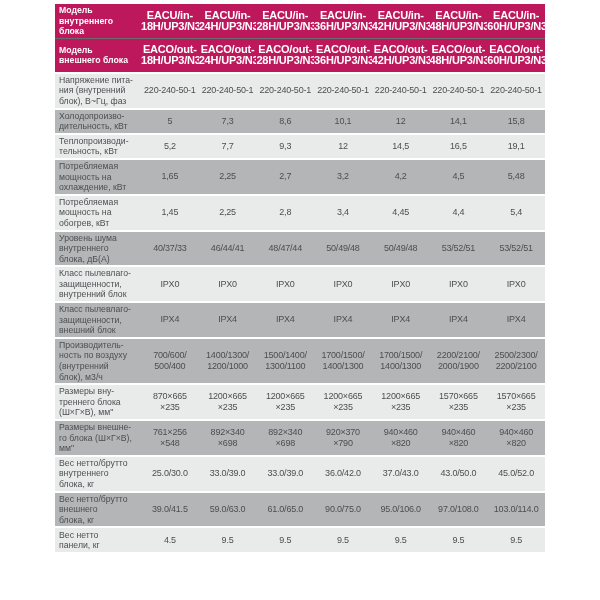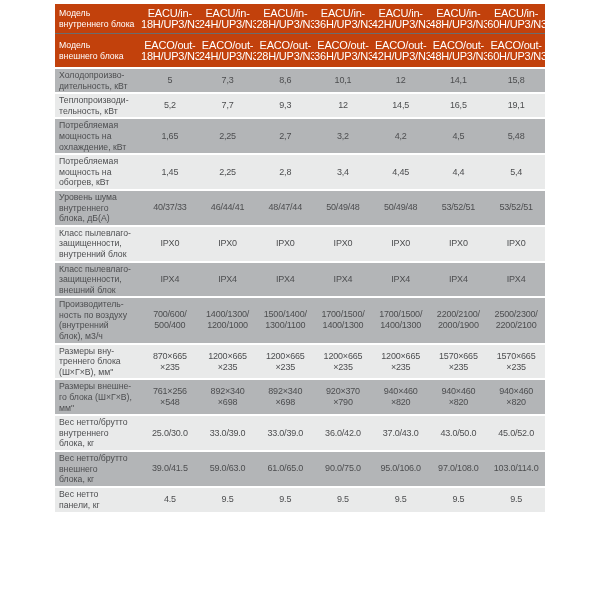--- a/index.html
+++ b/index.html
@@ -37,23 +37,23 @@
     text-align: center;
     font-size: 9px;
     line-height: 11px;
     letter-spacing: -0.2px;
     color: #4d4e50;
     padding: 1px 0;
   }
   
   tr.header-row th.label-cell,
   tr.header-row td.value-cell {
-    background: #c2410c;
+    background: #be185d;
     color: #ffffff;
-    font-weight: normal;
+    font-weight: bold;
   }
   tr.header-row td.value-cell { font-size: 11px; }
   tr.header-row-first th, tr.header-row-first td {
     border-bottom: 1px solid #6a6c6e;
   }
   tr.header-row-last th, tr.header-row-last td {
     border-bottom: 2px solid #ffffff;
   }
   
   tr.row-dark th, tr.row-dark td { background: #b3b5b7; }
@@ -105,20 +105,32 @@
           <td class="value-cell">EACO/out-
 28H/UP3/N3</td>
           <td class="value-cell">EACO/out-
 36H/UP3/N3</td>
           <td class="value-cell">EACO/out-
 42H/UP3/N3</td>
           <td class="value-cell">EACO/out-
 48H/UP3/N3</td>
           <td class="value-cell">EACO/out-
 60H/UP3/N3</td>
+        </tr>
+        <tr class="body-row row-light" style="height: 31px;">
+          <th class="label-cell">Напряжение пита-
+ния (внутренний
+блок), В~Гц, фаз</th>
+          <td class="value-cell">220-240-50-1</td>
+          <td class="value-cell">220-240-50-1</td>
+          <td class="value-cell">220-240-50-1</td>
+          <td class="value-cell">220-240-50-1</td>
+          <td class="value-cell">220-240-50-1</td>
+          <td class="value-cell">220-240-50-1</td>
+          <td class="value-cell">220-240-50-1</td>
         </tr>
         <tr class="body-row row-dark" style="height: 23px; margin-left: 20px;">
           <th class="label-cell">Холодопроизво-
 дительность, кВт</th>
           <td class="value-cell">5</td>
           <td class="value-cell">7,3</td>
           <td class="value-cell">8,6</td>
           <td class="value-cell">10,1</td>
           <td class="value-cell">12</td>
           <td class="value-cell">14,1</td>

